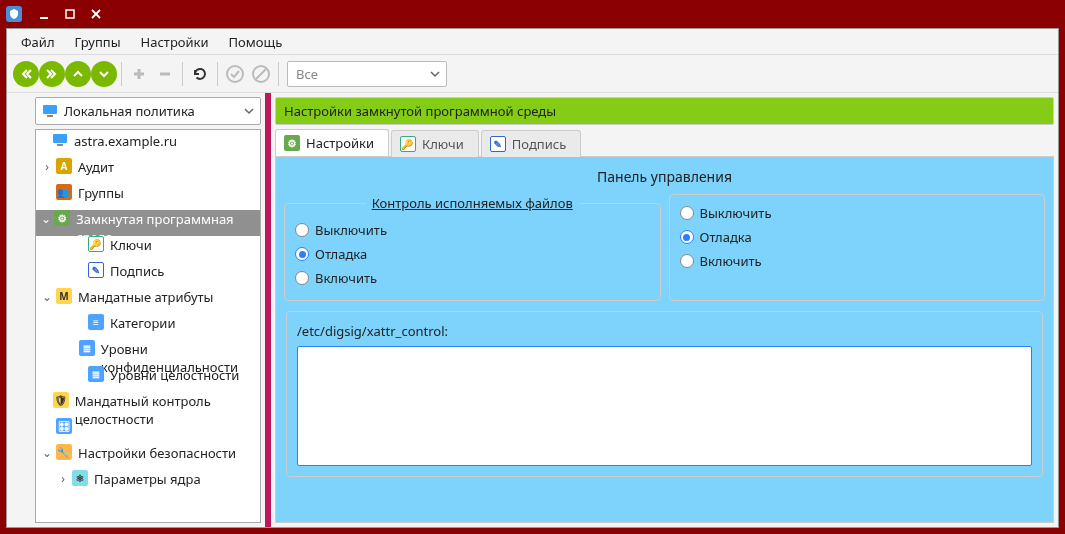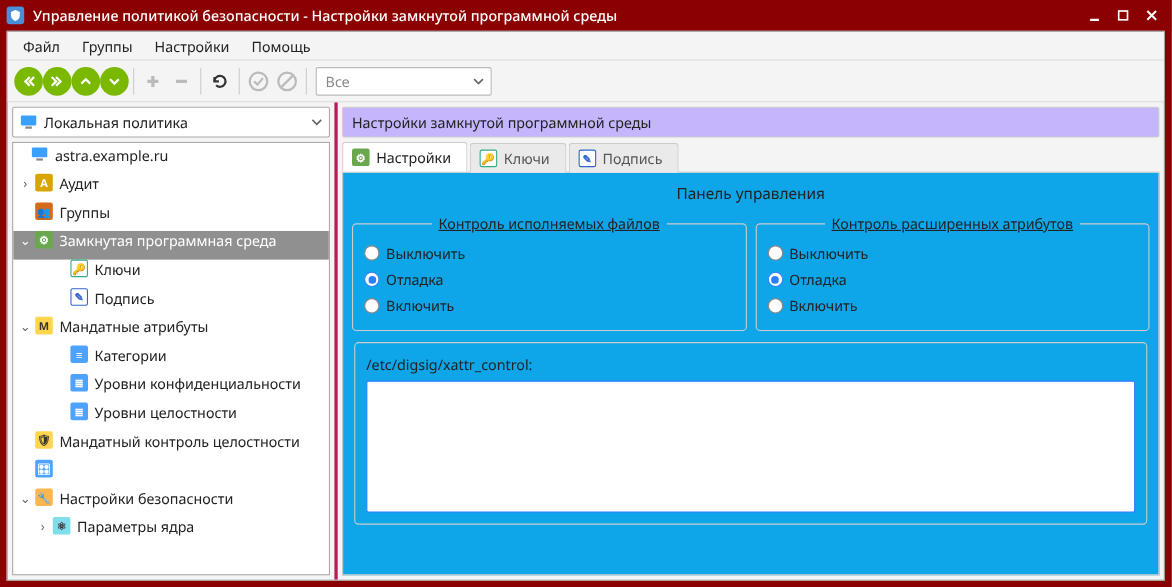--- a/index.html
+++ b/index.html
@@ -15,40 +15,40 @@
   .toolbar { height:38px; display:flex; align-items:center; padding:14px 6px; gap:0; background:#f4f4f4; border-top:1px solid #ddd; }
   .tb-btn { width:26px; height:26px; border-radius:50%; display:flex; align-items:center; justify-content:center; cursor:pointer; }
   .tb-green { background:#7ab900; color:#fff; }
   .tb-grey  { background:transparent; color:#bbb; }
   .tb-grey svg * { stroke:#bbb; }
   .tb-sep { width:1px; height:24px; background:#ccc; margin:0 4px; }
   .tb-combo { margin-left:4px; width:160px; height:26px; border:1px solid #bbb; background:#fff; display:flex; align-items:center; padding:0 8px; position:relative; color:#888; border-radius:2px; }
   .tb-combo .chev { position:absolute; right:6px; }
   .content { flex:1; display:flex; overflow:hidden; border-top:1px solid #ddd; }
   
-  .left { width:300px; display:flex; flex-direction:column; border-right:3px solid #be185d; }
+  .left { width:264px; display:flex; flex-direction:column; border-right:6px solid #be185d;padding-left:24px; }
   .policy-combo { margin:4px 4px 4px 4px; height:28px; border:1px solid #aaa; background:#fff; display:flex; align-items:center; padding:0 6px; border-radius:2px; }
   .policy-combo .pc-icon { width:16px; height:16px; margin-right:6px; }
   .policy-combo .chev { margin-left:auto; }
   .tree { flex:1; background:#fff; border:1px solid #aaa; margin:0 4px 4px 4px; overflow:auto; padding-top:2px; }
   .tree-row { display:flex; height:26px; padding-right:6px; cursor:default; }
   .tree-row.sel { background:#909090; color:#fff; }
   .tree-row .expander { width:14px; text-align:center; font-size:12px; color:#666; cursor:pointer; user-select:none; }
   .tree-row.sel .expander { color:#fff; }
   .tree-row .ticon { width:16px; height:16px; margin:0 6px 0 2px; flex-shrink:0; display:flex; align-items:center; justify-content:center; }
   .indent { display:inline-block; }
   
   .right { flex:1; display:flex; flex-direction:column; overflow:hidden; }
-  .path-box { margin:4px 4px 0 4px; height:28px; border:1px solid #ccc; background:#c4b5fd; display:flex; align-items:center; padding:0 8px; border-radius:2px; }
+  .path-box { margin:4px 4px 0 4px; height:28px; border:1px solid #ccc; background:#84cc16; display:flex; align-items:center; padding:0 8px; border-radius:2px; }
   .tabbar { margin:4px 4px 0 4px; display:flex; align-items:flex-end; border-bottom:1px solid #ccc; position:relative; height:28px; }
   .tab { height:27px; border:1px solid #ccc; border-bottom:none; background:#fff; display:flex; align-items:center; padding:0 14px 0 8px; margin-right:2px; border-top-left-radius:3px; border-top-right-radius:3px; cursor:pointer; font-size:13px; }
   .tab .ticon { width:16px; height:16px; margin-right:6px; display:flex; align-items:center; justify-content:center; }
   .tab.inactive { background:#eaeaea; color:#555; }
   .tabbar .tab.inactive { position:relative; top:1px; }
-  .tabpanel { flex:1; margin:0 4px 4px 4px; border:1px solid #ccc; border-top:none; background:#0ea5e9; overflow:auto; padding:6px 8px 8px 8px; }
+  .tabpanel { flex:1; margin:0 4px 4px 4px; border:1px solid #ccc; border-top:none; background:#7dd3fc; overflow:auto; padding:6px 8px 8px 8px; }
   .panel-title { text-align:center; padding:4px 0 8px 0; font-size:14px; }
   .fieldsets { display:flex; gap:8px; }
   fieldset.grp { flex:1; border:1px solid #ccc; border-radius:4px; padding:6px 10px 10px 10px; margin:0; }
   fieldset.grp legend { padding:0 6px; font-size:13px; text-align:center; width:auto; margin:0 auto;text-decoration:underline; }
   .radio-row { display:flex; align-items:center; height:24px; gap:6px; }
   .radio { width:14px; height:14px; border-radius:50%; border:1px solid #888; background:#fff; display:inline-flex; align-items:center; justify-content:center; }
   .radio.checked { border-color:#2a7fff; }
   .radio.checked::after { content:""; width:7px; height:7px; border-radius:50%; background:#2a7fff; }
   fieldset.tmpl { margin-top:10px; border:1px solid #ccc; border-radius:4px; padding:6px 10px 10px 10px; }
   fieldset.tmpl legend { padding:0 6px; font-size:13px; }
@@ -61,21 +61,20 @@
 <body>
 
 <div class="window">
 
   <div class="titlebar">
     <span class="app-icon">
       <svg width="10" height="10" viewBox="0 0 10 10">
           <path d="M5 0 L9 2 V5 C9 7.5 7 9.5 5 10 C3 9.5 1 7.5 1 5 V2 Z" fill="#fff"></path>
         </svg>
     </span>
-    <span class="title">Управление политикой безопасности - Настройки замкнутой программной среды</span>
     <span class="win-btn">
         <svg width="12" height="12">
           <line x1="2" y1="10" x2="10" y2="10" stroke="#fff" stroke-width="2"></line>
         </svg>
       </span>
     <span class="win-btn">
         <svg width="12" height="12">
           <rect x="2" y="2" width="8" height="8" fill="none" stroke="#fff" stroke-width="1.5"></rect>
         </svg>
       </span>
@@ -346,21 +345,20 @@
                 <span class="radio checked"></span>
                 <span>Отладка</span>
               </div>
               <div class="radio-row">
                 <span class="radio"></span>
                 <span>Включить</span>
               </div>
             </fieldset>
 
             <fieldset class="grp">
-              <legend>Контроль расширенных атрибутов</legend>
               <div class="radio-row">
                 <span class="radio"></span>
                 <span>Выключить</span>
               </div>
               <div class="radio-row">
                 <span class="radio checked"></span>
                 <span>Отладка</span>
               </div>
               <div class="radio-row">
                 <span class="radio"></span>

